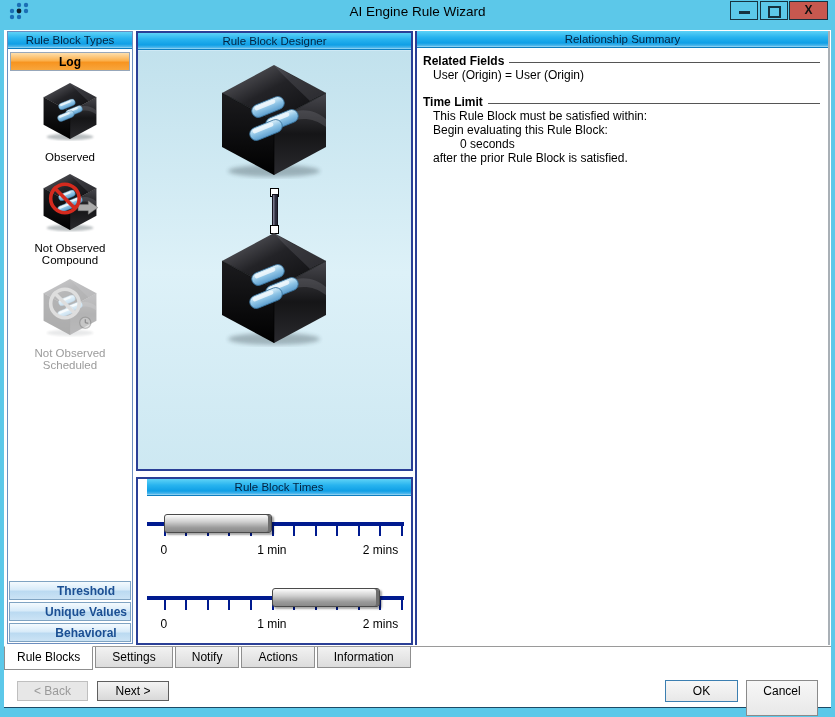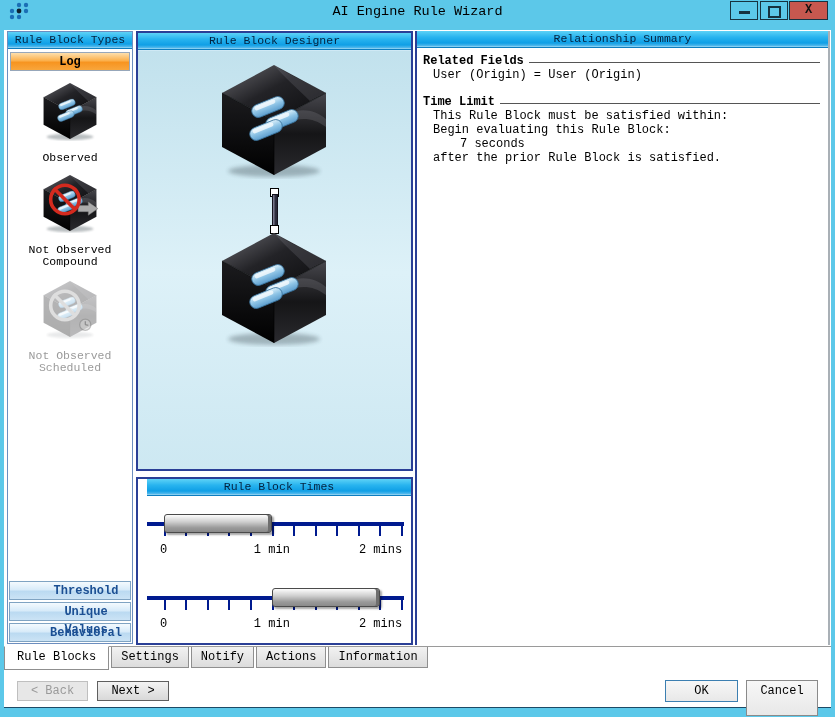--- a/index.html
+++ b/index.html
@@ -1,17 +1,17 @@
 <!DOCTYPE html>
 <html><head>
 <meta charset="utf-8">
 <style>
   html,body{margin:0;padding:0;background:#9aa7b0;}
   .window{position:relative;width:835px;height:717px;background:#5CC8E9;
-    font-family:Liberation Mono, monospace;overflow:hidden;
+    font-family:Liberation Sans, sans-serif;overflow:hidden;
     border-bottom:1px solid #a16207;}
   
   .titlebar{position:absolute;left:0;top:0;width:100%;height:24px;}
   .app-title{position:absolute;left:0;top:0;width:100%;height:24px;line-height:24px;
     text-align:center;font-size:13.5px;color:#000;}
   .logo{position:absolute;left:6px;top:1px;width:26px;height:22px;}
   .wbtn{position:absolute;top:1px;height:19px;border:1px solid #16323F;box-sizing:border-box;
     background:#5CC8E9;cursor:default;}
   .wbtn.min{right:77px;width:28px;}
   .wbtn.max{right:47px;width:28px;}
@@ -82,21 +82,21 @@
   .sec-title-row{display:flex;align-items:center;}
   .sec-title{font-size:12px;font-weight:bold;color:#000;white-space:nowrap;}
   .sec-rule{flex:1;height:0;border-top:1px solid #555;margin-left:5px;margin-top:2px;}
   .sum-line{font-size:12px;color:#000;line-height:13px;margin-top:1px;}
   .ind1{padding-left:10px;}
   .ind2{padding-left:37px;}
   .sec .sum-line:first-of-type{margin-top:3px;}
   
   .tabline{position:absolute;left:4px;top:646px;width:827px;height:1px;background:#9a9a9a;}
   .tabs{position:absolute;left:4px;top:647px;display:flex;}
-  .tab{height:21px;line-height:21px;padding:0 9px;margin-right:2px;font-size:12px;color:#000;
+  .tab{height:21px;line-height:21px;padding:0 16px;margin-right:2px;font-size:12px;color:#000;
     background:linear-gradient(180deg,#F2F2F2,#DCDCDC);border:1px solid #8f8f8f;border-top:none;
     box-sizing:border-box;cursor:pointer;}
   .tab.active{background:#fff;height:24px;margin-top:-1px;border-top:1px solid #fff;
     position:relative;z-index:2;padding:0 12px;}
   
   .btn{position:absolute;box-sizing:border-box;text-align:center;font-size:12px;color:#000;
     cursor:pointer;}
   .btn-back{left:17px;top:681px;width:71px;height:20px;line-height:18px;color:#9a9a9a;
     background:#E7E7E7;border:1px solid #BFBFBF;}
   .btn-next{left:97px;top:681px;width:72px;height:20px;line-height:18px;
@@ -320,21 +320,21 @@
         </div>
         <div class="sum-line ind1">User (Origin) = User (Origin)</div>
       </div>
       <div class="sec">
         <div class="sec-title-row">
           <span class="sec-title">Time Limit</span>
           <span class="sec-rule"></span>
         </div>
         <div class="sum-line ind1">This Rule Block must be satisfied within:</div>
         <div class="sum-line ind1">Begin evaluating this Rule Block:</div>
-        <div class="sum-line ind2">7 seconds</div>
+        <div class="sum-line ind2">0 seconds</div>
         <div class="sum-line ind1">after the prior Rule Block is satisfied.</div>
       </div>
     </div>
   </div>
 
   <div class="tabline"></div>
   <div class="tabs">
     <div class="tab active">Rule Blocks</div>
     <div class="tab">Settings</div>
     <div class="tab">Notify</div>

